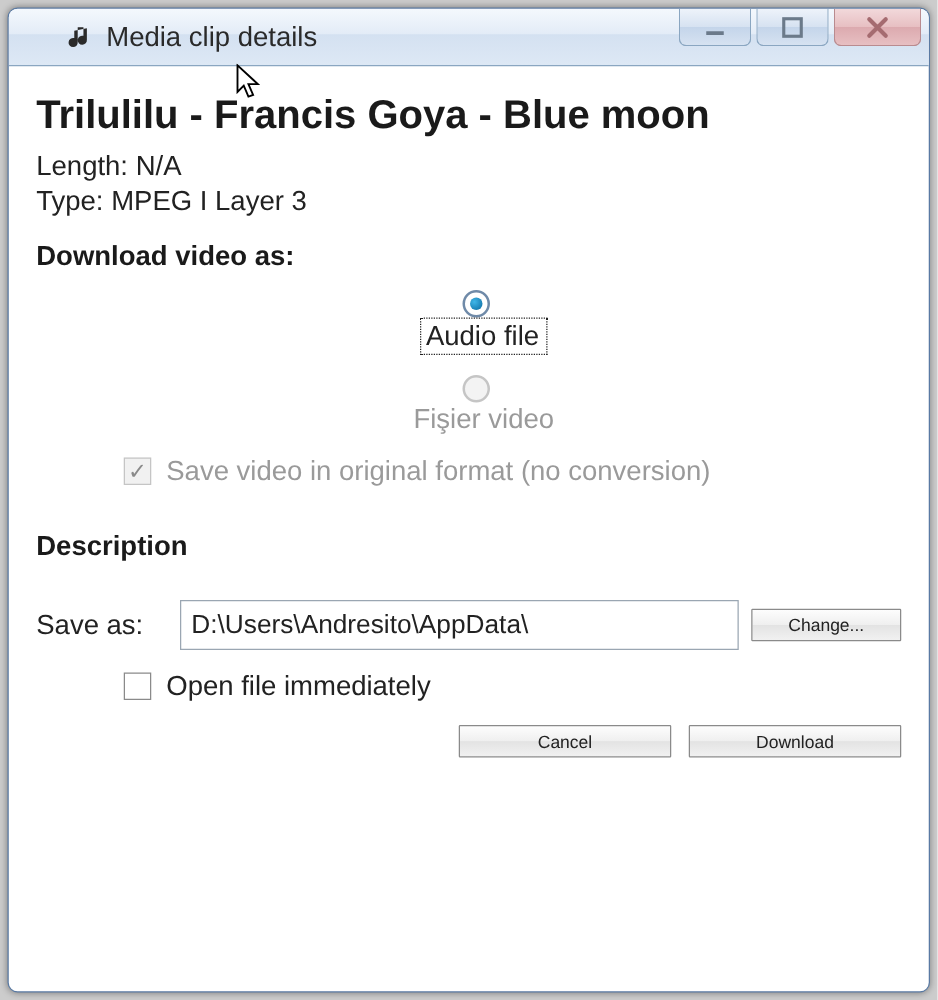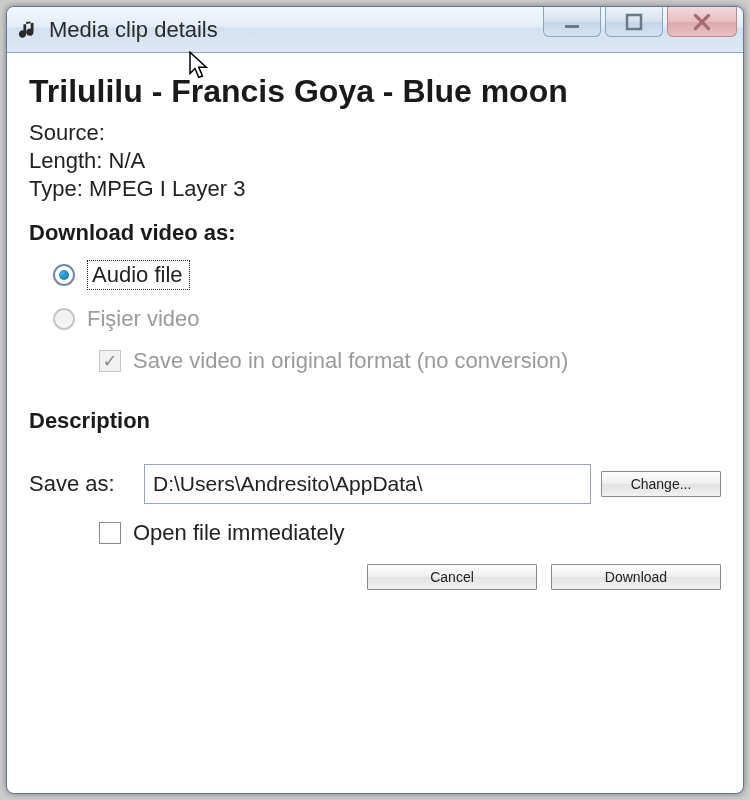--- a/index.html
+++ b/index.html
@@ -25,20 +25,21 @@
     overflow: hidden;
   }
   
   .titlebar {
     height: 46px;
     background: linear-gradient(to bottom, #f4f8fd 0%, #e3ecf7 45%, #d4e1f1 46%, #dde8f5 100%);
     border-bottom: 1px solid #8aa6c1;
     display: flex;
     align-items: center;
     position: relative;
+    padding-left: 36px;
   }
   .titlebar .app-icon {
     width: 22px;
     height: 22px;
     margin-left: 10px;
     position: relative;
   }
   .titlebar .title-text {
     margin-left: 10px;
     font-size: 22px;
@@ -94,20 +95,21 @@
     margin-top: 18px;
   }
 
   .radio-group { margin-top: 6px; }
   .radio-row {
     display: flex;
     align-items: center;
     padding: 8px 0 8px 24px;
     font-size: 22px;
     color: #222;
+    flex-direction: column;
   }
   .radio-row.disabled { color: #9a9a9a; }
   .radio {
     width: 22px; height: 22px;
     border: 2px solid #6f8aa8;
     border-radius: 50%;
     margin-right: 12px;
     display: flex; align-items:center; justify-content:center;
     background: #fff;
   }
@@ -234,24 +236,20 @@
     <svg width="26" height="30" viewBox="0 0 20 24">
       <path d="M2 1 L2 18 L6 14 L9 21 L12 20 L9 13 L15 13 Z" fill="#fff" stroke="#000" stroke-width="1.2"></path>
     </svg>
   </span>
 
   <div class="client">
 
     <div class="media-title">Trilulilu - Francis Goya - Blue moon</div>
 
     <div class="meta-row">
-      <span>Source:</span>
-      <span></span>
-    </div>
-    <div class="meta-row">
       <span>Length:</span>
       <span> </span>
       <span>N/A</span>
     </div>
     <div class="meta-row">
       <span>Type:</span>
       <span>  </span>
       <span>MPEG I Layer 3</span>
     </div>
 

